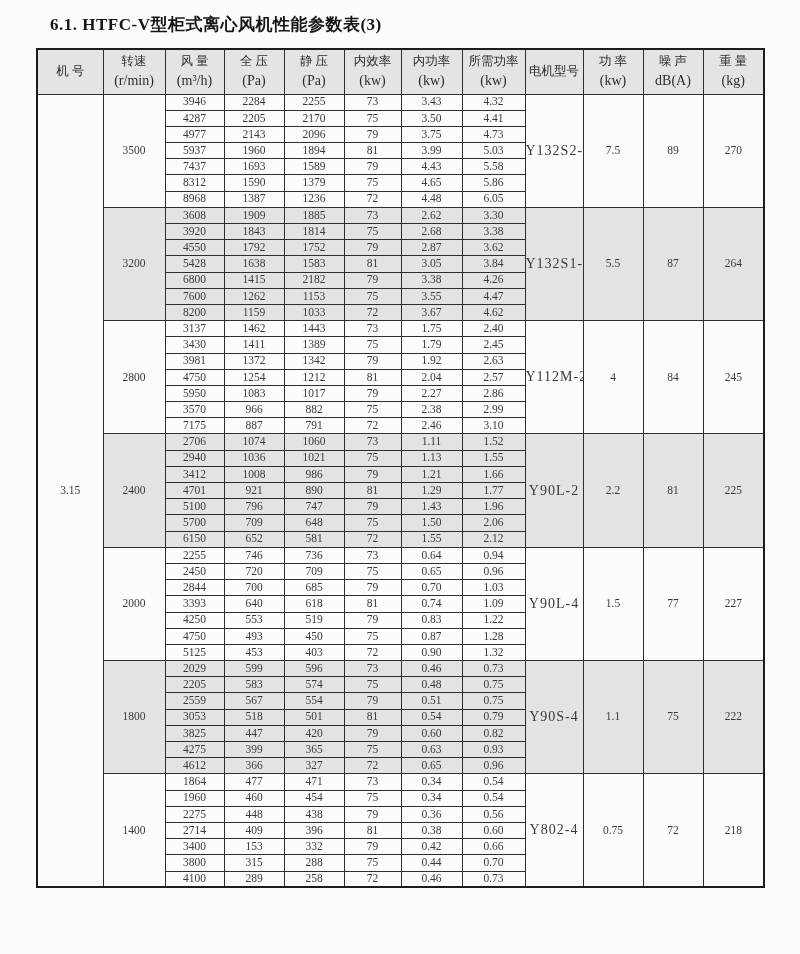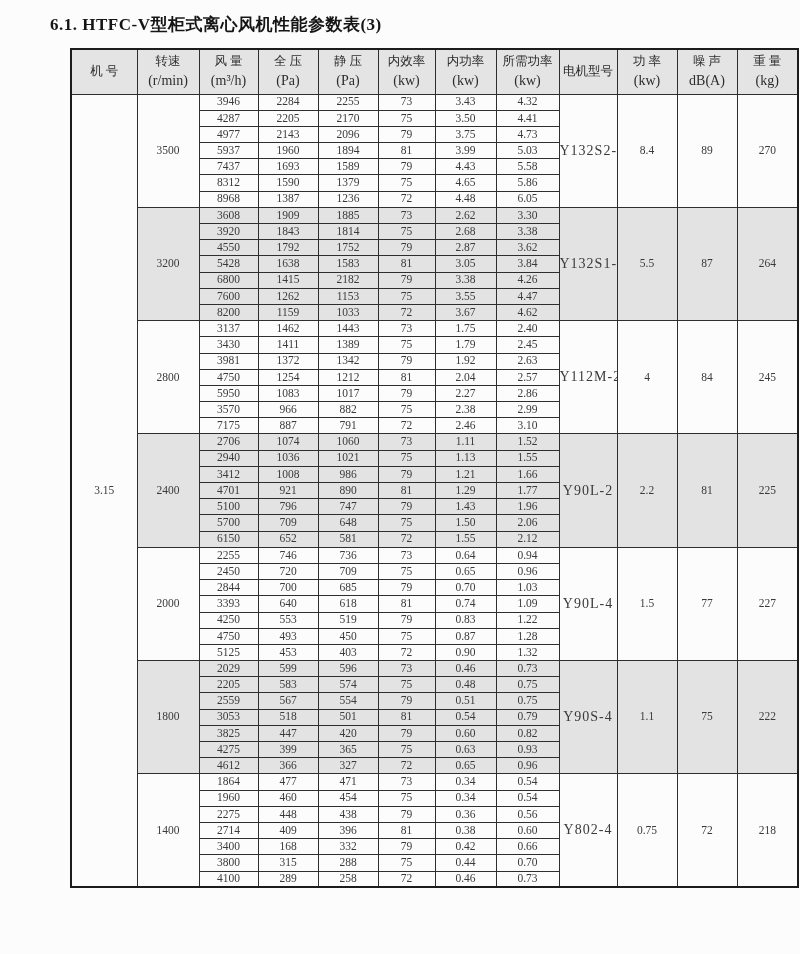--- a/index.html
+++ b/index.html
@@ -14,21 +14,20 @@
   .title {
     position: absolute; top: 13px; left: 50px;
     font-size: 17px; font-weight: bold; color: #151515;
     letter-spacing: 0.5px;
   }
   table.perf {
     position: absolute; top: 48px; left: 36px;
     border-collapse: collapse; table-layout: fixed;
     width: 727px;
     border: 2px solid #1c1c1c;
-    margin-left: 34px;
   }
   th, td {
     border: 1px solid #2e2e2e;
     text-align: center; vertical-align: middle;
     overflow: hidden; white-space: nowrap;
   }
   th {
     height: 45px; font-weight: normal;
     font-size: 12.5px; line-height: 1.4;
     background: #e4e4e4; color: #2c2c2c;
@@ -113,21 +112,21 @@
         <tr>
           <td rowspan="49">3.15</td>
           <td rowspan="7">3500</td>
           <td>3946</td>
           <td>2284</td>
           <td>2255</td>
           <td>73</td>
           <td>3.43</td>
           <td>4.32</td>
           <td rowspan="7" class="motor">Y132S2-2</td>
-          <td rowspan="7" class="">8.4</td>
+          <td rowspan="7" class="">7.5</td>
           <td rowspan="7" class="">89</td>
           <td rowspan="7" class="">270</td>
         </tr>
         <tr>
           <td>4287</td>
           <td>2205</td>
           <td>2170</td>
           <td>75</td>
           <td>3.50</td>
           <td>4.41</td>
@@ -509,21 +508,21 @@
         <tr>
           <td>2714</td>
           <td>409</td>
           <td>396</td>
           <td>81</td>
           <td>0.38</td>
           <td>0.60</td>
         </tr>
         <tr>
           <td>3400</td>
-          <td>168</td>
+          <td>153</td>
           <td>332</td>
           <td>79</td>
           <td>0.42</td>
           <td>0.66</td>
         </tr>
         <tr>
           <td>3800</td>
           <td>315</td>
           <td>288</td>
           <td>75</td>

